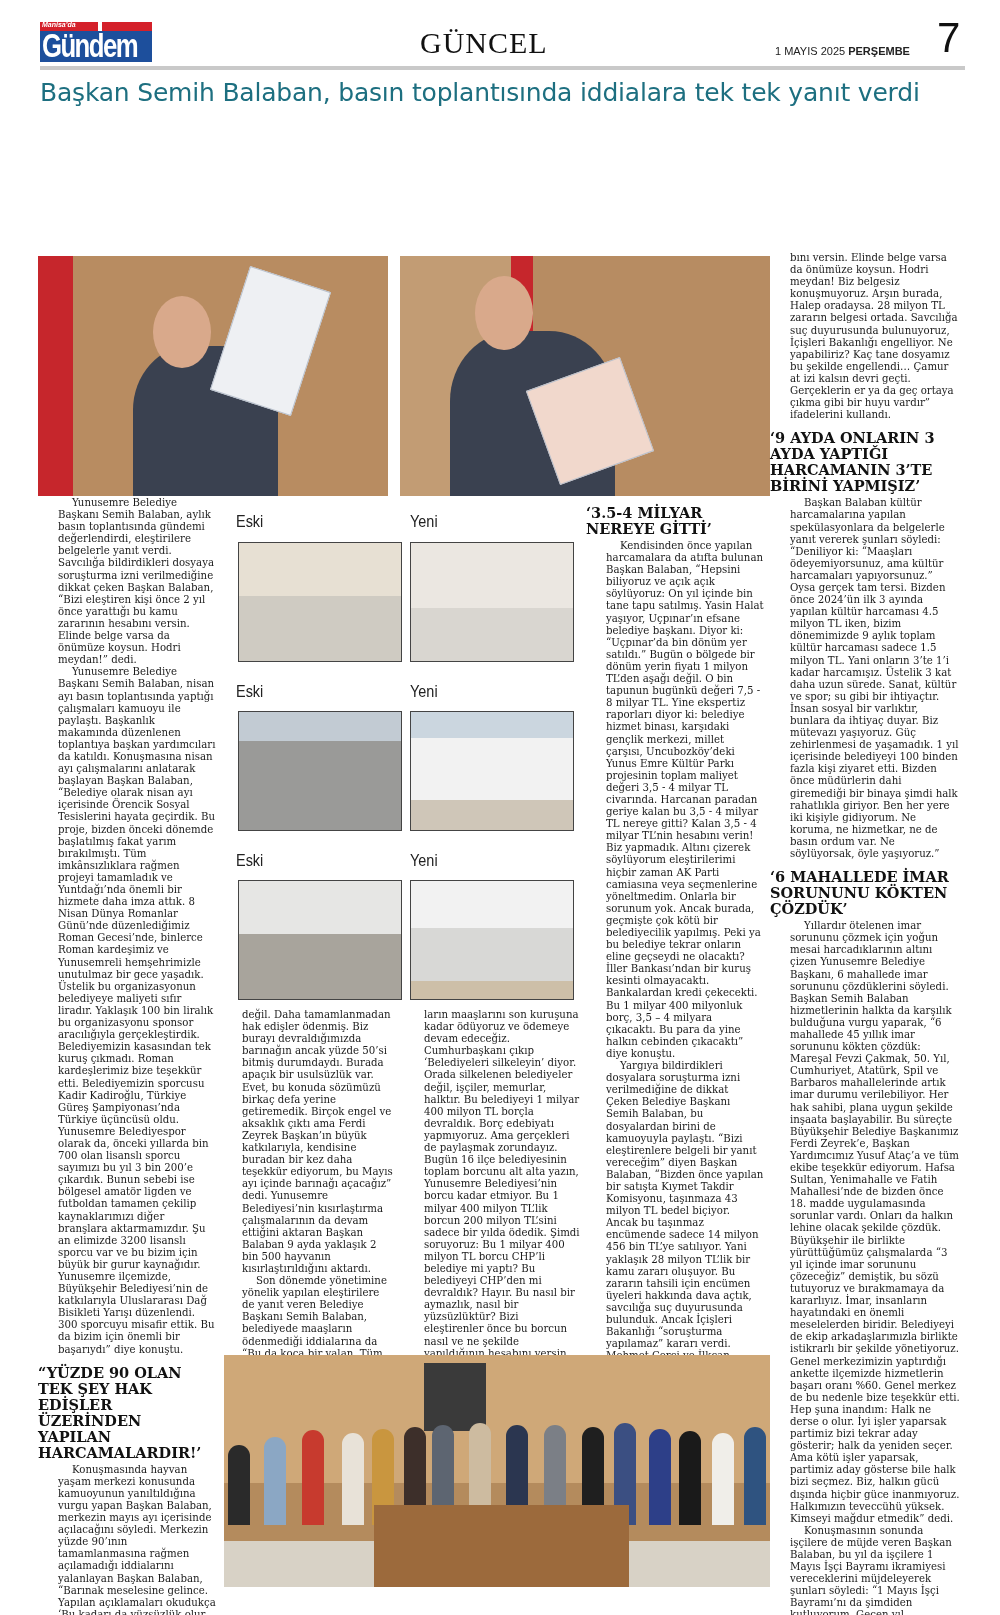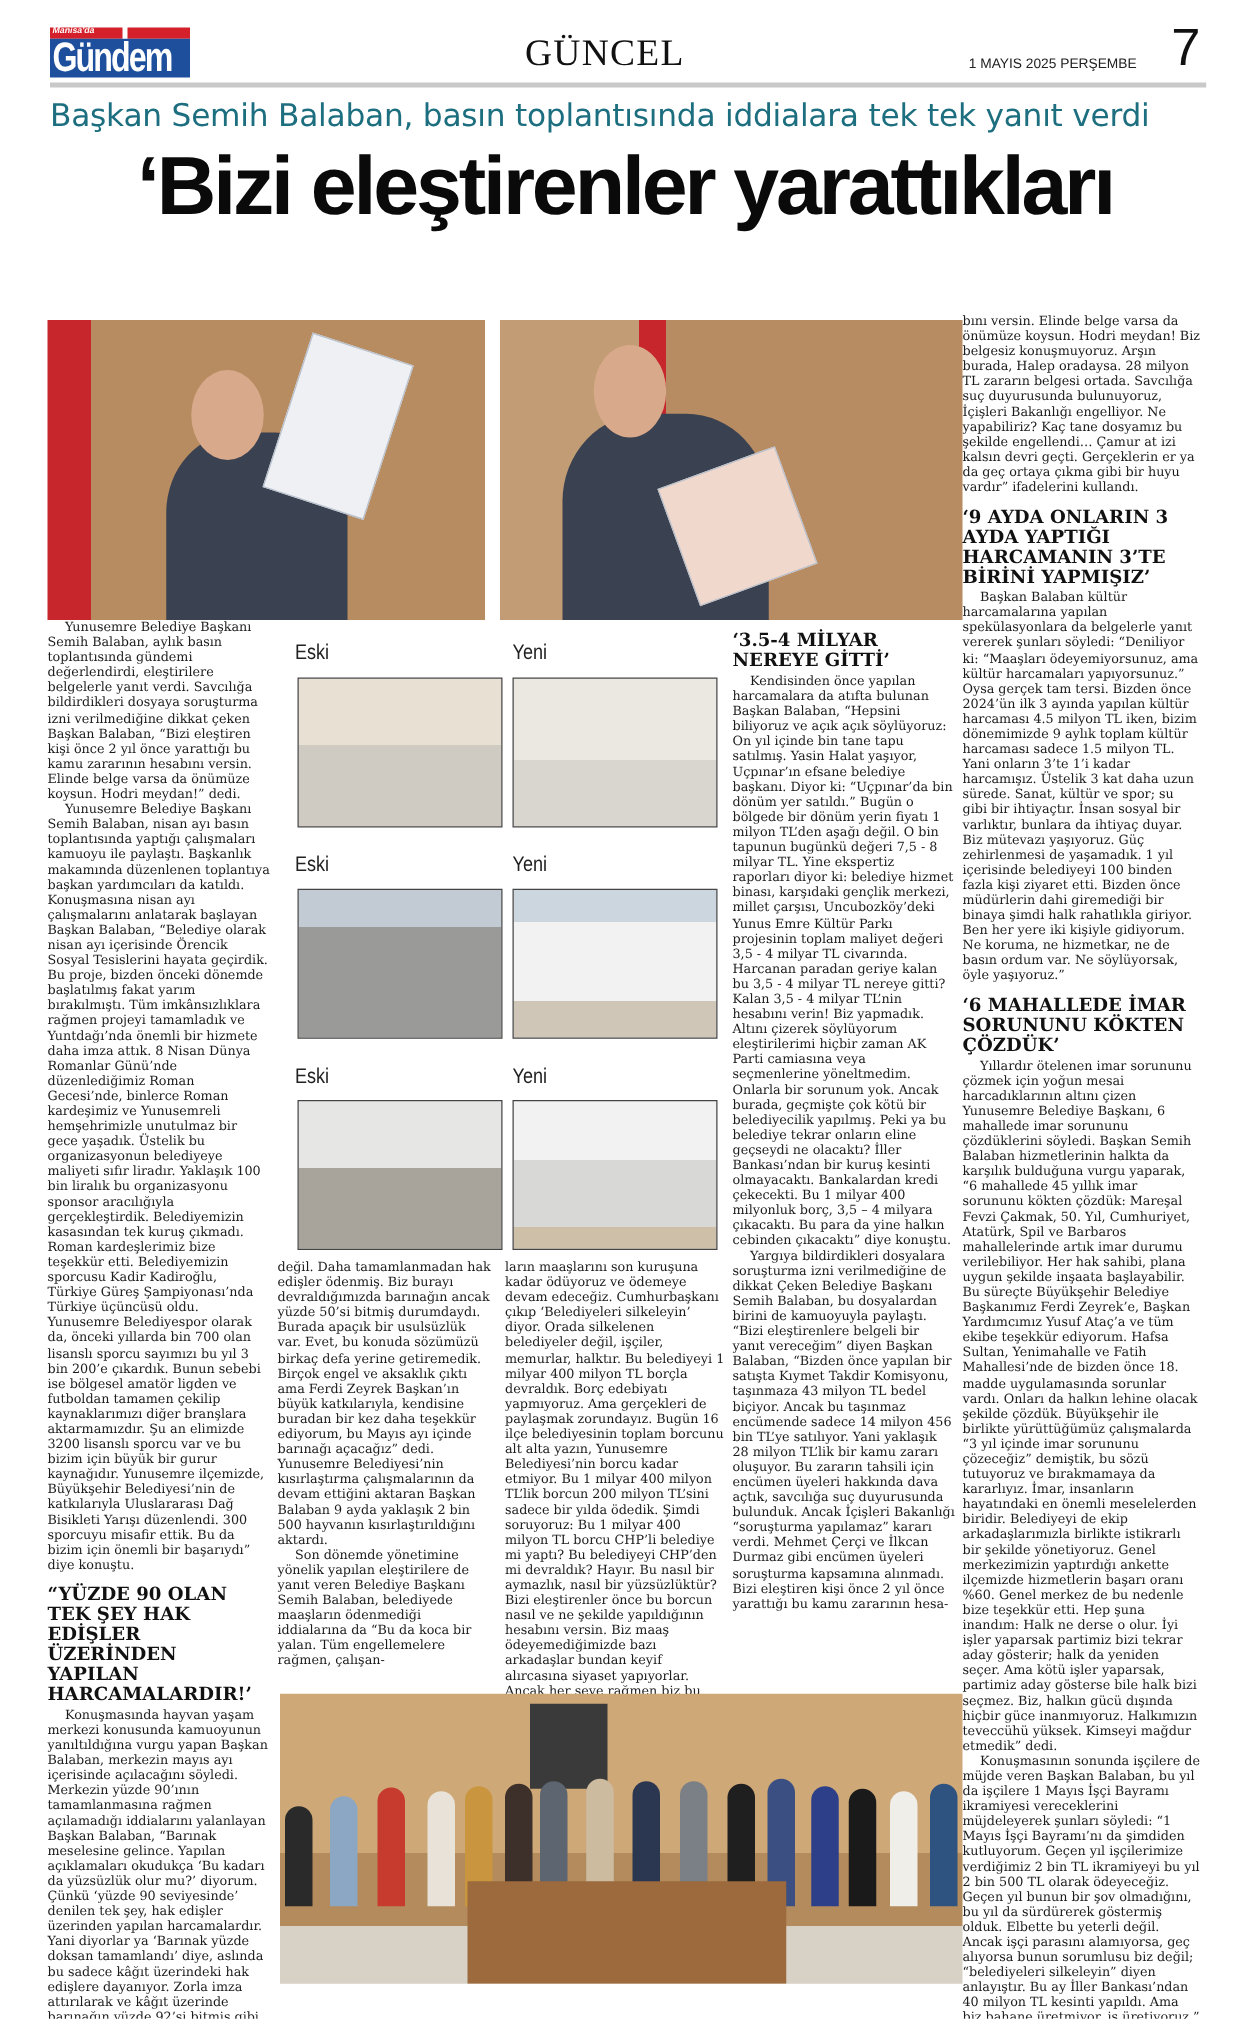--- a/index.html
+++ b/index.html
@@ -8,21 +8,21 @@
 
   .masthead { position: absolute; left: 40px; top: 20px; width: 920px; height: 50px; }
   .logo { position: absolute; left: 0; top: 2px; width: 128px; height: 40px; }
   .logo .red-left { position: absolute; left: 0; top: 0; width: 58px; height: 9px; background: #d4202a; }
   .logo .red-left span { position: absolute; left: 2px; top: -1px; font-family: "Liberation Sans", sans-serif; font-size: 7px; font-style: italic; font-weight: bold; color: #fff; }
   .logo .red-right { position: absolute; left: 62px; top: 0; width: 50px; height: 9px; background: #d4202a; }
   .logo .blue { position: absolute; left: 0; top: 9px; width: 112px; height: 31px; background: #1d4f9c; overflow: hidden; }
   .logo .blue span { position: absolute; left: 2px; top: -4px; font-family: "Liberation Sans", sans-serif; font-weight: bold; font-size: 33px; color: #fff; letter-spacing: -2px; transform: scaleX(0.78); transform-origin: left top; }
   .section-name { position: absolute; left: 380px; top: 6px; font-family: "Liberation Serif", serif; font-size: 30px; letter-spacing: 1px; color: #111; }
   .dateline { position: absolute; left: 735px; top: 25px; font-family: "Liberation Sans", sans-serif; font-size: 11px; color: #222; }
-  .dateline b { font-weight: normal; }
+  .dateline b { font-weight: bold; }
   .page-num { position: absolute; left: 897px; top: -6px; font-family: "Liberation Sans", sans-serif; font-size: 42px; color: #111; }
   .rule { position: absolute; left: 40px; top: 66px; width: 925px; height: 4px; background: #c9c9c9; }
 
   .kicker { position: absolute; left: 40px; top: 78px; width: 925px; font-family: "DejaVu Sans", sans-serif; font-size: 25px; color: #1d6f80; white-space: nowrap; letter-spacing: -0.2px; }
   .headline { position: absolute; left: 30px; top: 110px; width: 940px; text-align: center; font-family: "Liberation Sans", sans-serif; font-weight: 900; font-size: 66px; line-height: 76px; color: #0a0a0a; letter-spacing: -2.5px; }
 
   .photo { position: absolute; overflow: hidden; }
   .photo-main1 { left: 38px; top: 256px; width: 350px; height: 240px; background: linear-gradient(90deg, #c6262c 0 10%, #b88c61 10% 100%); }
   .photo-main2 { left: 400px; top: 256px; width: 370px; height: 240px; background: linear-gradient(90deg, #c29c74 0 30%, #c6262c 30% 36%, #b78c62 36% 100%); }
   .person { position: absolute; background: #3a4150; border-radius: 40% 40% 0 0; }
@@ -32,21 +32,21 @@
   .ba-label { position: absolute; font-family: "Liberation Sans", sans-serif; font-size: 17px; color: #222; transform: scaleX(0.85); transform-origin: left top; }
   .ba-photo { position: absolute; width: 164px; height: 120px; border: 1.5px solid #444; }
   .ba-eski1 { background: linear-gradient(180deg, #e7e0d3 0 45%, #cfcbc2 45% 100%); }
   .ba-yeni1 { background: linear-gradient(180deg, #ebe7e1 0 55%, #d9d6d0 55% 100%); }
   .ba-eski2 { background: linear-gradient(180deg, #c2cbd3 0 25%, #9a9a98 25% 100%); }
   .ba-yeni2 { background: linear-gradient(180deg, #cbd6df 0 22%, #f2f2f2 22% 75%, #cfc6b8 75% 100%); }
   .ba-eski3 { background: linear-gradient(180deg, #e6e6e4 0 45%, #a8a49c 45% 100%); }
   .ba-yeni3 { background: linear-gradient(180deg, #f2f2f2 0 40%, #d8d8d6 40% 85%, #cdbfa8 85% 100%); }
 
   .col { position: absolute; font-size: 10.2px; line-height: 12.1px; color: #1b1b1b; text-align: left; }
-  .col p { text-indent: 14px; }
+  .col p { text-indent: 14px; padding-left: 20px; }
   .col h3 { font-family: "DejaVu Serif", serif; font-weight: bold; font-size: 14.5px; line-height: 16px; margin: 9px 0 3px 0; color: #111; }
   .col-1 { left: 38px; top: 497px; width: 178px; }
   .col-2 { left: 222px; top: 1009px; width: 172px; }
   .col-3 { left: 404px; top: 1009px; width: 176px; }
   .col-4 { left: 586px; top: 496px; width: 178px; }
   .col-5 { left: 770px; top: 252px; width: 190px; }
 
   .photo-group { left: 224px; top: 1355px; width: 546px; height: 232px; background: linear-gradient(180deg, #cfa878 0 55%, #b48b5d 55% 80%, #d8d2c6 80% 100%); }
   .portrait { position: absolute; left: 200px; top: 8px; width: 62px; height: 68px; background: #3a3a3a; }
   .desk { position: absolute; left: 150px; top: 150px; width: 255px; height: 82px; background: #9c6a3c; }
@@ -70,21 +70,20 @@
   <div class="dateline">
     <span>1 MAYIS 2025</span>
     <b>PERŞEMBE</b>
   </div>
   <div class="page-num">7</div>
 </div>
 <div class="rule"></div>
 
 <div class="kicker">Başkan Semih Balaban, basın toplantısında iddialara tek tek yanıt verdi</div>
 <div class="headline">
-  <div>‘Bizi eleştirenler yarattıkları</div>
 </div>
 
 <div class="photo photo-main1">
   <div class="person" style="left:95px; top:90px; width:145px; height:160px;"></div>
   <div class="head" style="left:115px; top:40px; width:58px; height:72px;"></div>
   <div class="paper" style="left:190px; top:20px; width:85px; height:130px; transform:rotate(18deg);"></div>
 </div>
 <div class="photo photo-main2">
   <div class="person" style="left:50px; top:75px; width:165px; height:175px;"></div>
   <div class="head" style="left:75px; top:20px; width:58px; height:74px;"></div>

